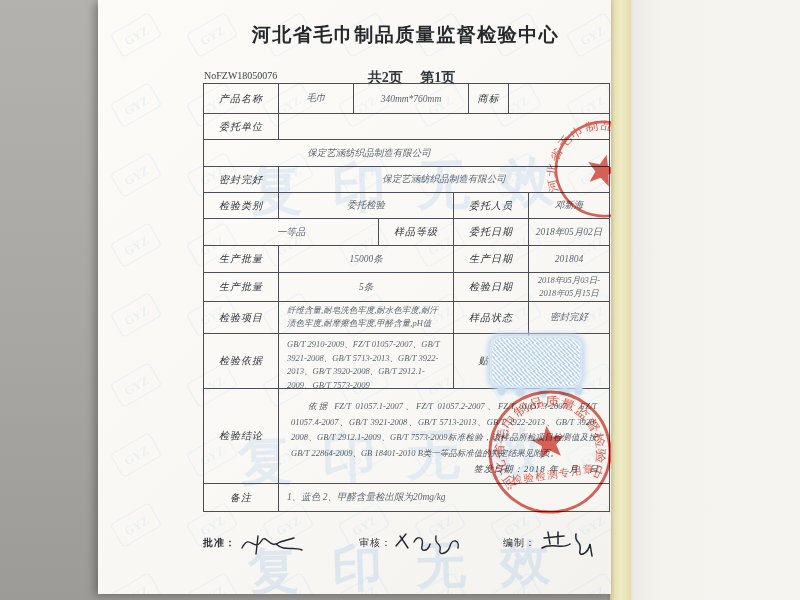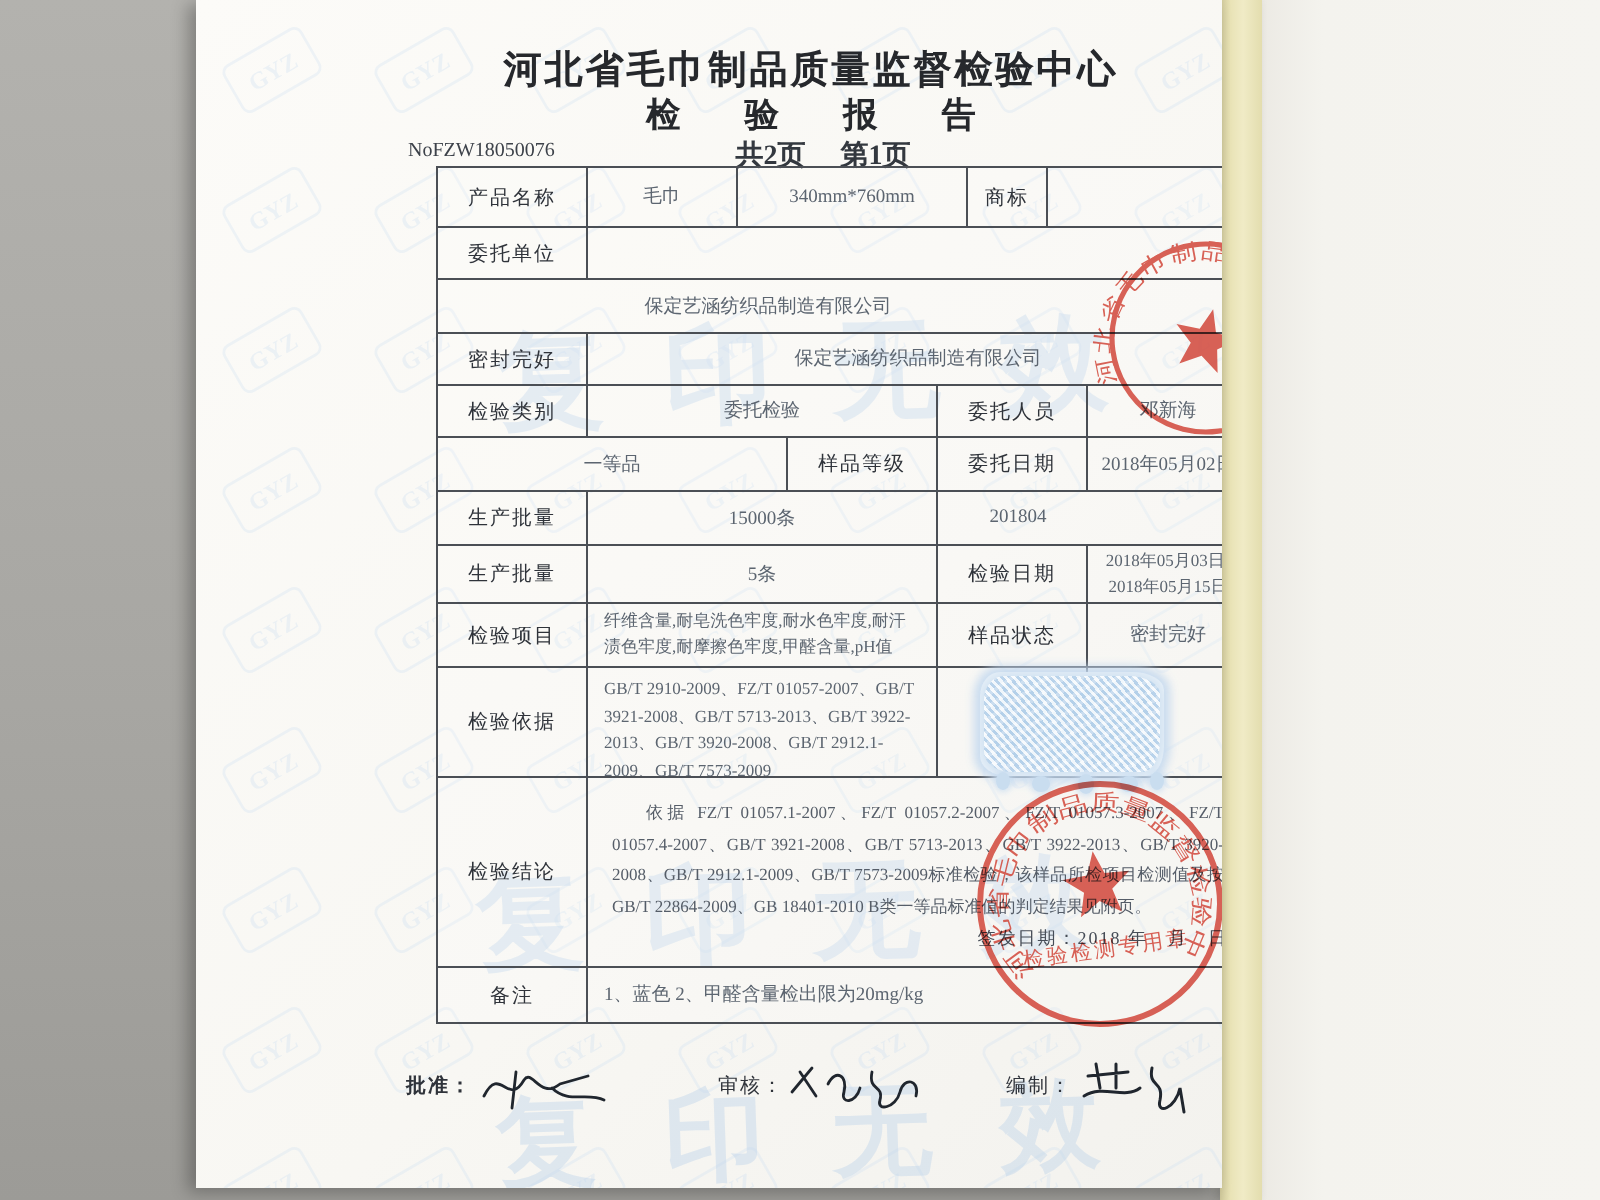--- a/index.html
+++ b/index.html
@@ -36,22 +36,22 @@
     font-size:19px;font-weight:700;letter-spacing:1.5px;color:#26282c;
   }
   .report-title{
     position:absolute;left:105px;top:46px;width:405px;text-align:center;
     font-size:17px;font-weight:700;letter-spacing:14px;text-indent:14px;color:#26282c;
   }
   .doc-no{position:absolute;left:106px;top:70px;font-size:10px;color:#3d424a;}
   .pages{position:absolute;left:105px;top:69px;width:403px;text-align:center;font-size:14px;font-weight:600;color:#33383f;}
   .pages span{margin-left:14px;}
   .rtable{
-    position:absolute;left:120px;top:83px;width:405px;
-    border:1px solid #4b4f55;box-sizing:content-box;background:rgba(255,255,255,0.18);
+    position:absolute;left:105px;top:83px;width:405px;
+    border:1px solid #4b4f55;box-sizing:content-box;background:rgba(255,255,255,0.18);font-style:italic;
   }
   .tr{display:flex;border-bottom:1px solid #4b4f55;box-sizing:border-box;}
   .tr:last-child{border-bottom:none;}
   .td{
     box-sizing:border-box;border-right:1px solid #4b4f55;
     display:flex;align-items:center;justify-content:center;
     text-align:center;overflow:hidden;position:relative;
   }
   .td:last-child{border-right:none;}
   .w25{width:25px}.w40{width:40px}.w75{width:75px}.w80{width:80px}
@@ -108,21 +108,20 @@
       <rect x="0" y="0" width="513" height="594" fill="url(#wm)" opacity="0.55"></rect>
     </svg>
 
     <div class="ghost" style="left:150px;top:150px;font-size:54px;letter-spacing:30px;">复印无效</div>
     <div class="ghost" style="left:140px;top:420px;font-size:54px;letter-spacing:30px;">复印无效</div>
     <div class="ghost" style="left:150px;top:533px;font-size:50px;letter-spacing:34px;">复印无效</div>
 
     <div class="content">
 
       <div class="org-title">河北省毛巾制品质量监督检验中心</div>
-      <div class="report-title">检 验 报 告</div>
       <div class="doc-no">NoFZW18050076</div>
       <div class="pages">
         <span>共2页</span>
         <span>第1页</span>
       </div>
 
       <div class="rtable">
 
         <div class="tr h30">
           <div class="td w75 lbl">产品名称</div>
@@ -152,20 +151,21 @@
         </div>
         <div class="tr h27">
           <div class="td w175 val">一等品</div>
           <div class="td w75 lbl">样品等级</div>
           <div class="td w75 lbl">委托日期</div>
           <div class="td w80 val">2018年05月02日</div>
         </div>
         <div class="tr h27">
           <div class="td w75 lbl">生产批量</div>
           <div class="td w175 val">15000条</div>
+          <div class="td w75 lbl">生产日期</div>
           <div class="td w80 val">201804</div>
         </div>
         <div class="tr h29">
           <div class="td w75 lbl">生产批量</div>
           <div class="td w175 val">5条</div>
           <div class="td w75 lbl">检验日期</div>
           <div class="td w80 val small pre">2018年05月03日-
 2018年05月15日</div>
         </div>
         <div class="tr h32">

